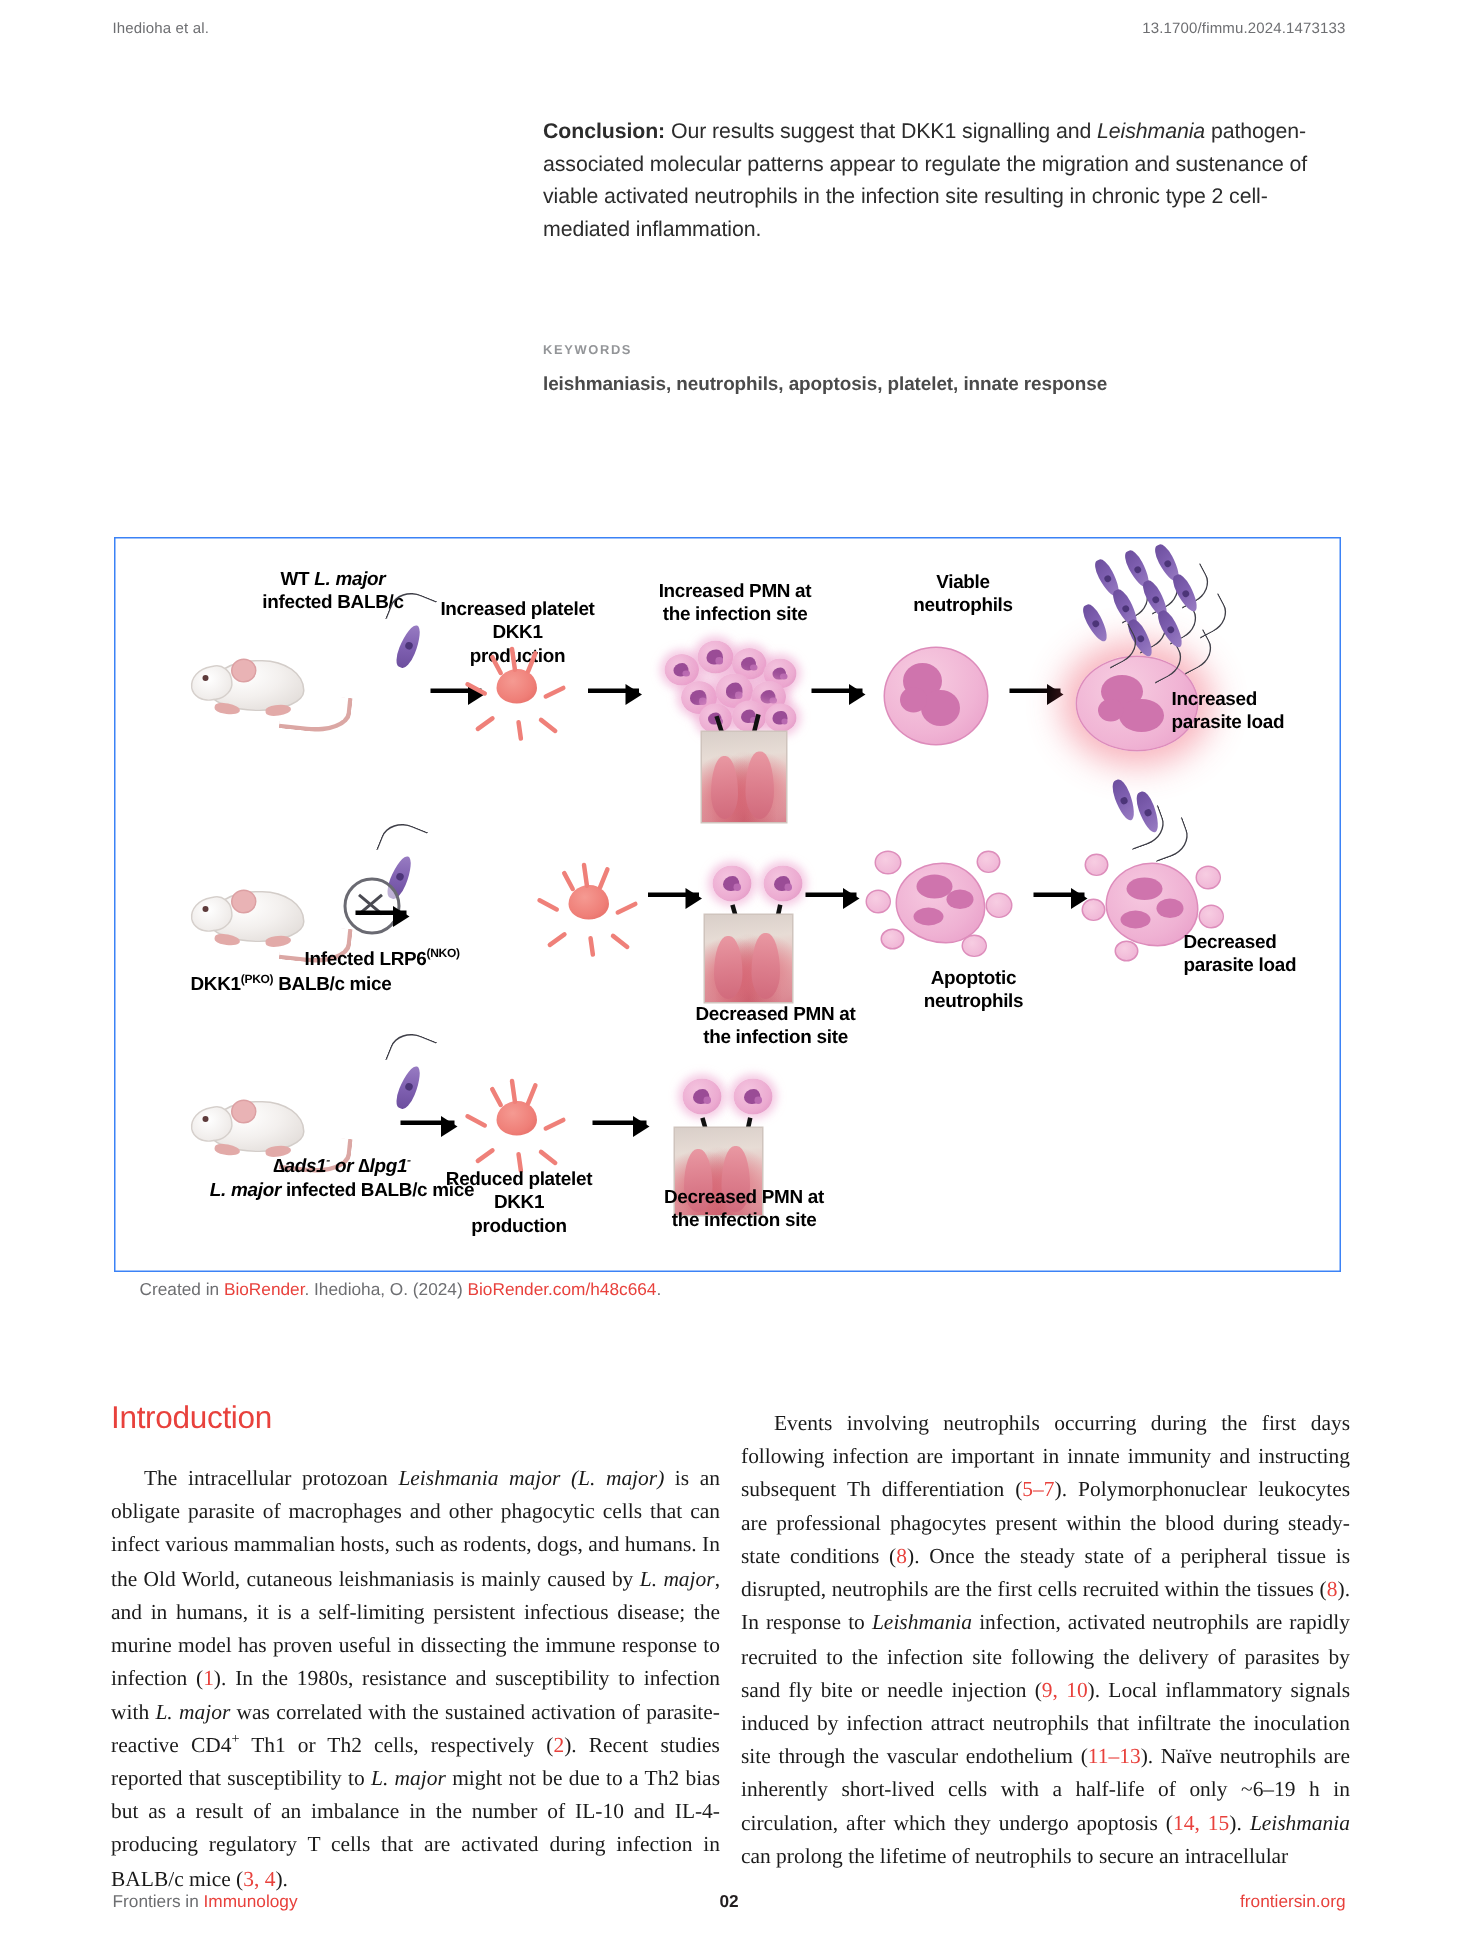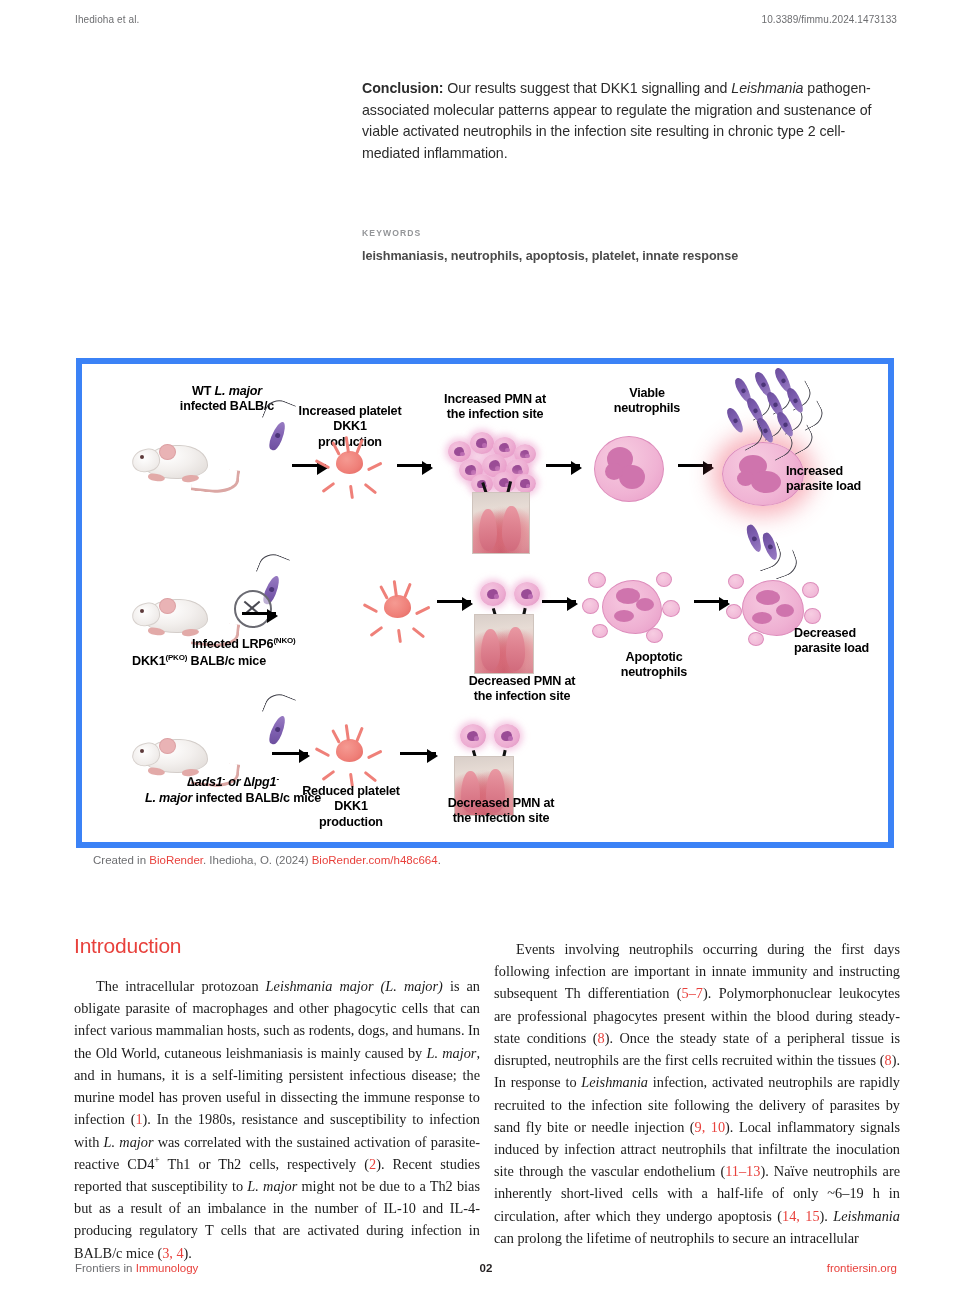--- a/index.html
+++ b/index.html
@@ -65,21 +65,21 @@
     letter-spacing: -0.05px;
   }
 
   
   .fig-box {
     position: absolute;
     left: 76px;
     top: 358px;
     width: 818px;
     height: 490px;
-    border: 6px solid #3b82f6;
+    border: 1px solid #3b82f6;
     background: #ffffff;
     box-sizing: border-box;
   }
   .ga-caption {
     position: absolute;
     left: 93px;
     top: 852px;
     width: 700px;
     font-size: 11.5px;
     line-height: 1.45;
@@ -366,21 +366,21 @@
   .footer .f-left  { position: absolute; left: 0; }
   .footer .f-page  { position: absolute; left: 50%; transform: translateX(-50%); color: #231f20; font-weight: 700; font-size: 11.5px; }
   .footer .f-right { position: absolute; right: 0; color: #e8413c; }
   .footer .red { color: #e8413c; }
 </style>
 </head>
 <body>
 
 <div class="runhead">
   <span class="left">Ihedioha et al.</span>
-  <span class="right">10.3389/fimmu.2024.1473133</span>
+  <span class="right">13.1700/fimmu.2024.1473133</span>
 </div>
 
 <div class="conclusion">
   <b>Conclusion:</b><span> Our results suggest that DKK1 signalling and </span><i>Leishmania</i><span> pathogen-associated molecular patterns appear to regulate the migration and sustenance of viable activated neutrophils in the infection site resulting in chronic type 2 cell-mediated inflammation.</span>
 </div>
 
 <div class="kw-block">
   <div class="kw-label">KEYWORDS</div>
   <div class="kw-list">leishmaniasis, neutrophils, apoptosis, platelet, innate response</div>
 </div>
@@ -527,21 +527,21 @@
       <div class="leg l1"></div>
       <div class="leg l2"></div>
     </div>
     <div class="para" style="left:190px; top:210px; transform:rotate(22deg);">
       <div class="flag"></div>
       <div class="bod"></div>
       <div class="nuc"></div>
     </div>
     <div class="ko-circle" style="left:152px; top:226px;"></div>
     <div class="lab" style="left:50px; top:272px; width:210px; text-align:left;">
-      <span style="margin-left:60px;">Infected LRP6</span><sup>(NKO)</sup><br>
+      <span style="margin-left:76px;">Infected LRP6</span><sup>(NKO)</sup><br>
       <span>DKK1</span><sup>(PKO)</sup>
       <span>BALB/c mice</span>
     </div>
     <div class="arrow" style="left:160px; top:248px; width:34px;"></div>
 
     <div class="platelet" style="left:288px; top:218px; width:56px; height:50px;">
       <div class="core"></div>
       <div class="spk" style="left:25px; top:-2px; height:17px; transform:rotate(-8deg);"></div>
       <div class="spk" style="left:33px; top:0px; height:16px; transform:rotate(22deg);"></div>
       <div class="spk" style="left:16px; top:2px; height:15px; transform:rotate(-28deg);"></div>

